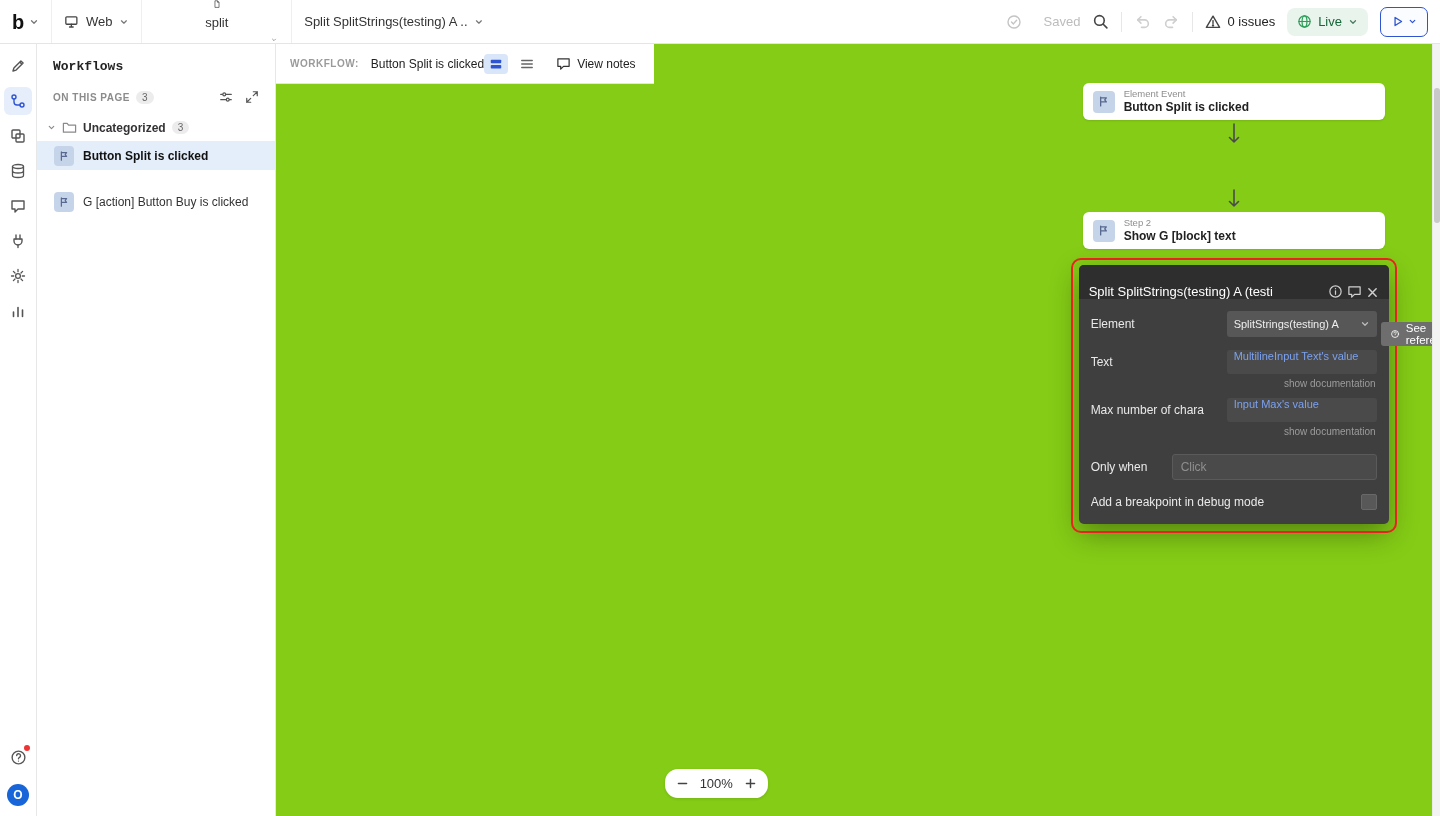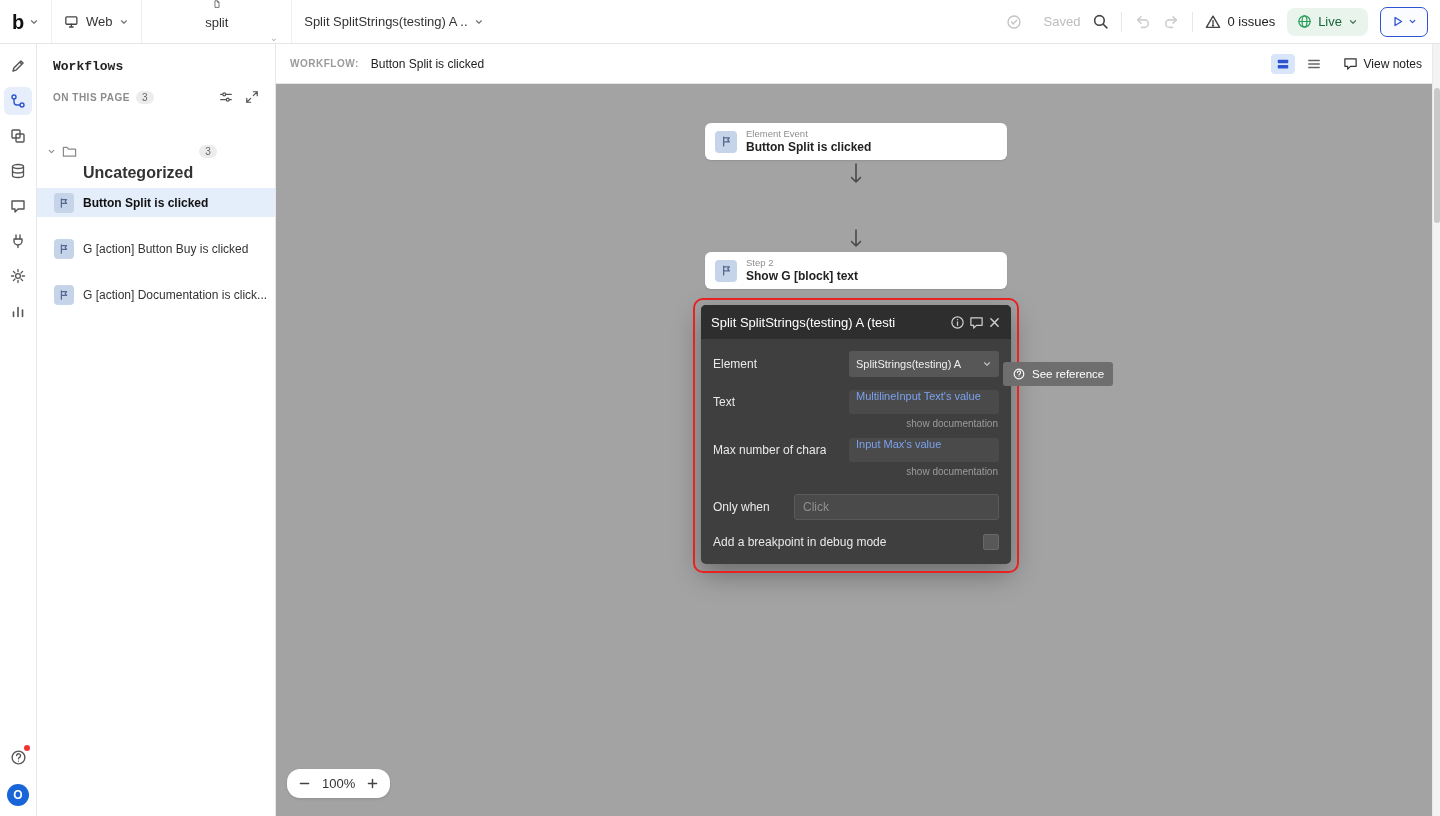--- a/index.html
+++ b/index.html
@@ -47,31 +47,31 @@
     margin-top:6px; cursor:pointer; }
 
   
   .panel { width:239px; background:#fff; border-right:1px solid #e7e7e7; }
   .panel-title { font-size:13px; font-weight:700; color:#222; padding:15px 16px 10px;font-family:Liberation Mono, monospace; }
   .section-row { display:flex; align-items:center; gap:6px; padding:6px 16px 10px; }
   .section-label { font-size:10px; letter-spacing:.5px; color:#8b8b8b; font-weight:700; }
   .badge { background:#ececec; color:#666; font-size:10px; border-radius:8px; padding:1px 6px; }
   .section-icons { margin-left:auto; display:flex; gap:12px; color:#555; }
   .folder-row { display:flex; align-items:center; gap:6px; padding:6px 10px; cursor:pointer; }
-  .folder-name { font-size:16px; font-weight:700; color:#333;margin-top:44px; }
+  .folder-name { font-size:12px; font-weight:700; color:#333; }
   .wf-item { display:flex; align-items:center; gap:9px; height:29px; padding:0 8px 0 17px;
     margin-bottom:17px; cursor:pointer; }
   .wf-item.selected { background:#e4edfa; }
   .wf-item.selected .wf-item-label { font-weight:700; color:#111; }
   .node-ico { width:20px; height:20px; border-radius:4px; background:#c6d4ea; color:#56688f;
     display:flex; align-items:center; justify-content:center; flex:none; }
   .wf-item-label { font-size:12px; color:#333; white-space:nowrap; overflow:hidden; }
 
   
-  .canvas { flex:1; display:flex; flex-direction:column; min-width:0; background:#a3a3a3; }
+  .canvas { flex:1; display:flex; flex-direction:row; min-width:0; background:#84cc16; }
   .canvas-header { height:40px; background:#fff; border-bottom:1px solid #e5e5e5;
     display:flex; align-items:center; padding:0 18px 0 14px; }
   .wf-label { font-size:10px; font-weight:700; letter-spacing:.5px; color:#9a9a9a; }
   .wf-name { font-size:12px; color:#222; margin-left:12px; }
   .ch-right { margin-left:auto; display:flex; align-items:center; gap:7px; }
   .toggle-btn { width:24px; height:20px; border-radius:4px; display:flex; align-items:center;
     justify-content:center; color:#666; cursor:pointer; }
   .toggle-btn.active { background:#d9e6f9; color:#2f54d1; }
   .view-notes { display:flex; align-items:center; gap:6px; font-size:12px; color:#222;
     margin-left:10px; cursor:pointer; }
@@ -84,21 +84,21 @@
   .node-card .node-ico { width:22px; height:22px; }
   .node-kind { font-size:9.5px; color:#8e8e8e; line-height:1.25; }
   .node-title { font-size:12px; font-weight:700; color:#222; line-height:1.25; white-space:nowrap; }
   .node-card.selected { border:2px solid #2f54d1; border-radius:8px; }
   .flow-arrow { position:absolute; color:#4a4a4a; }
 
   
   .popup { position:absolute; left:425px; top:221px; width:310px; background:#3f3f3f;
     border-radius:5px; box-shadow:0 10px 28px rgba(0,0,0,.35); z-index:5; }
   .popup-titlebar { height:34px; background:#2e2e2e; border-radius:5px 5px 0 0;
-    display:flex; align-items:center; padding:0 10px; gap:4px; }
+    display:flex; align-items:flex-end; padding:0 10px; gap:4px; }
   .popup-title { color:#fff; font-size:13px; white-space:nowrap; overflow:hidden; flex:1; }
   .popup-titlebar .pop-ic { color:#cfcfcf; cursor:pointer; flex:none; }
   .popup-body { padding:12px 12px 14px; }
   .prow { display:flex; align-items:center; justify-content:space-between; }
   .plabel { font-size:12px; color:#e9e9e9; white-space:nowrap; overflow:hidden; max-width:118px; }
   .dd-field { width:150px; height:26px; background:#575757; border-radius:3px; display:flex;
     align-items:center; padding:0 7px; cursor:pointer; }
   .dd-field span { font-size:11px; color:#eee; flex:1; white-space:nowrap; overflow:hidden; }
   .expr-field { width:150px; height:24px; background:#4a4a4a; border-radius:3px; display:flex;
     padding:0 7px; cursor:pointer; }
@@ -327,28 +327,20 @@
       <span class="wf-item-label">Button Split is clicked</span>
     </div>
     <div class="wf-item">
       <span class="node-ico">
         <svg width="12" height="12" viewBox="0 0 16 16" fill="none" stroke="currentColor" stroke-width="1.6" stroke-linecap="round" stroke-linejoin="round">
             <path d="M4.5 2.5v11M4.5 3.5h7L9.5 6l2 2.5h-7"></path>
           </svg>
       </span>
       <span class="wf-item-label">G [action] Button Buy is clicked</span>
     </div>
-    <div class="wf-item">
-      <span class="node-ico">
-        <svg width="12" height="12" viewBox="0 0 16 16" fill="none" stroke="currentColor" stroke-width="1.6" stroke-linecap="round" stroke-linejoin="round">
-            <path d="M4.5 2.5v11M4.5 3.5h7L9.5 6l2 2.5h-7"></path>
-          </svg>
-      </span>
-      <span class="wf-item-label">G [action] Documentation is click...</span>
-    </div>
   </div>
 
   <div class="canvas">
     <div class="canvas-header">
       <span class="wf-label">WORKFLOW:</span>
       <span class="wf-name">Button Split is clicked</span>
       <div class="ch-right">
         <div class="toggle-btn active">
           <svg width="14" height="14" viewBox="0 0 16 16" fill="currentColor">
               <rect x="2" y="3" width="12" height="4" rx="1"></rect>

